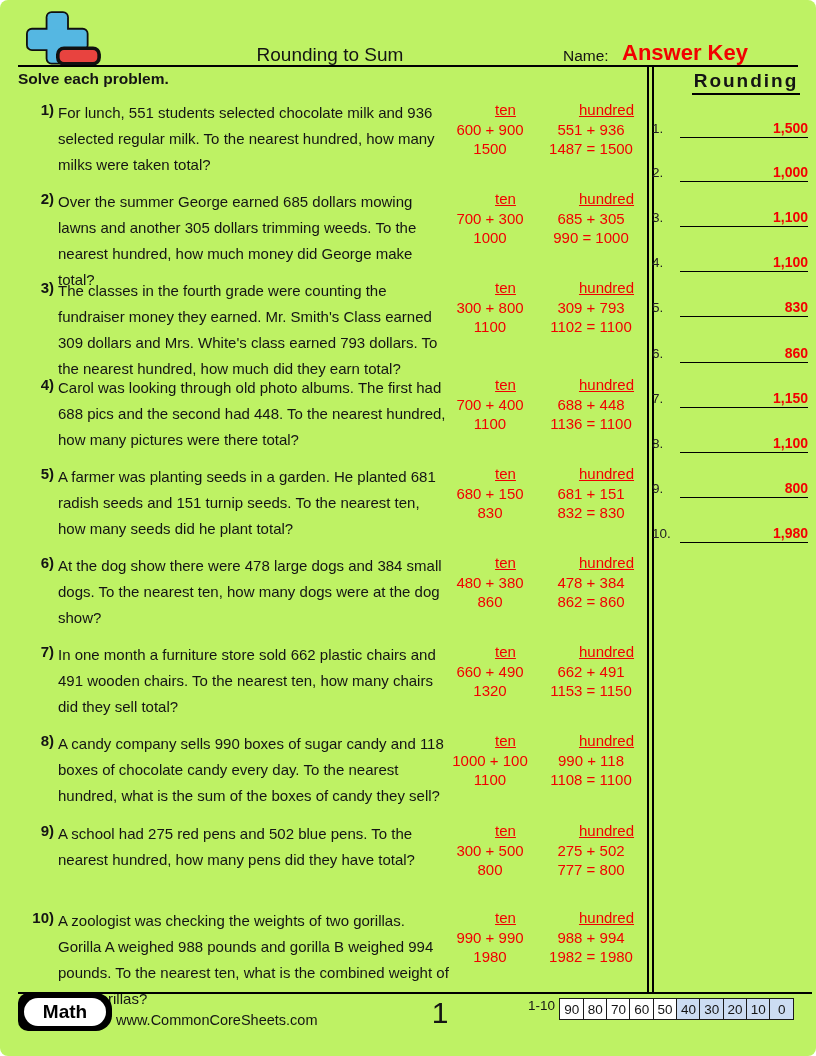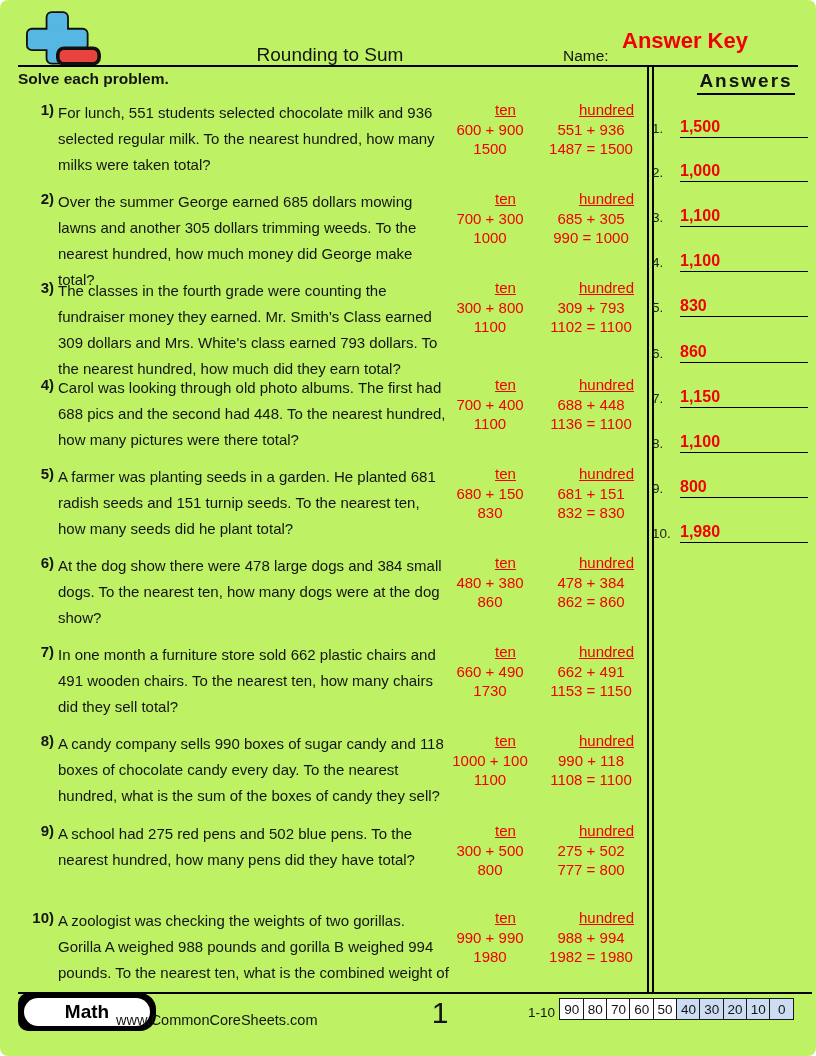--- a/index.html
+++ b/index.html
@@ -2,50 +2,50 @@
 <html><head>
 <meta charset="utf-8">
 <style>
   html,body{margin:0;padding:0;background:#fff;}
   .page{position:relative;width:816px;height:1056px;background:#bef264;overflow:hidden;
         font-family:"Liberation Sans",sans-serif;color:#141414;border-radius:8px;}
   
   .logo{position:absolute;left:16px;top:10px;}
   .title{position:absolute;left:180px;top:44px;width:300px;text-align:center;font-size:19px;}
   .name-label{position:absolute;left:563px;top:47px;font-size:15.5px;}
-  .name-value{position:absolute;left:622px;top:28px;font-size:22px;font-weight:bold;color:var(--red);}
+  .name-value{position:absolute;left:622px;top:40px;font-size:22px;font-weight:bold;color:var(--red);}
   .hrule{position:absolute;left:18px;top:65px;width:780px;border-top:2.5px solid #000;}
   .instructions{position:absolute;left:18px;top:70px;font-size:15.5px;font-weight:bold;}
   .vdouble{position:absolute;left:647px;top:67px;height:926px;width:3px;
            border-left:2px solid #000;border-right:2px solid #000;}
   .answers-title{position:absolute;left:680px;top:70px;width:132px;text-align:center;}
   .answers-title span{display:inline-block;font-size:19px;font-weight:bold;letter-spacing:2px;
            border-bottom:2.2px solid #000;padding:0 2px 1px 2px;}
   
   .problem{position:absolute;left:0;width:656px;}
   .pnum{position:absolute;left:24px;top:0;width:30px;text-align:right;font-size:15px;font-weight:bold;line-height:19px;}
   .ptext{position:absolute;left:58px;top:0;width:392px;font-size:15px;line-height:26px;}
   .wcol{position:absolute;top:0;text-align:center;color:var(--red);font-size:15px;line-height:19.5px;}
   .wcol .wlabel{text-decoration:underline;margin-left:31px;}
   .col-ten{left:428px;width:124px;}
   .col-hundred{left:526px;width:130px;}
   
   .answer-row{position:absolute;left:652px;width:160px;height:32px;}
   .anum{position:absolute;left:0;bottom:2px;font-size:13.5px;color:#222;}
   .aline{position:absolute;left:28px;right:4px;bottom:0;border-bottom:1.7px solid #000;}
-  .aval{position:absolute;left:28px;right:4px;bottom:2px;text-align:left;
-        font-size:16px;font-weight:bold;color:var(--red);}
+  .aval{position:absolute;left:28px;right:4px;bottom:2px;text-align:right;
+        font-size:14px;font-weight:bold;color:var(--red);}
   
   .frule{position:absolute;left:18px;top:992px;width:794px;border-top:2.5px solid #000;}
-  .math-badge{position:absolute;left:18px;top:993px;width:94px;height:38px;background:#000;border-radius:10px 16px 16px 10px;padding-left:44px;}
+  .math-badge{position:absolute;left:18px;top:993px;width:94px;height:38px;background:#000;border-radius:10px 16px 16px 10px;}
   .math-badge .pill{position:absolute;left:6px;top:5px;right:6px;bottom:5px;background:#fff;border-radius:14px;
         display:flex;align-items:center;justify-content:center;font-size:19px;font-weight:bold;color:#000;}
   .site{position:absolute;left:116px;top:1012px;font-size:14.5px;}
   .pageno{position:absolute;left:400px;top:996px;width:80px;text-align:center;font-size:30px;}
-  .score{position:absolute;left:528px;top:998px;display:flex;align-items:flex-end;}
+  .score{position:absolute;left:528px;top:998px;display:flex;align-items:flex-start;}
   .score-label{font-size:13.5px;margin-right:6px;}
   .score-cell{width:23px;height:20px;border:1.7px solid #1a1a1a;margin-left:-1.7px;
         display:flex;align-items:center;justify-content:center;font-size:13.5px;background:#fff;}
   .score-cell.blue{background:var(--scoreblue);}
 </style>
 </head>
 <body>
 
 <div class="page" style="--red: #f20000; --scoreblue: #ccdcf2;">
 
@@ -61,21 +61,21 @@
     </svg>
   </div>
 
   <div class="title">Rounding to Sum</div>
   <div class="name-label">Name:</div>
   <div class="name-value">Answer Key</div>
   <div class="hrule"></div>
   <div class="instructions">Solve each problem.</div>
   <div class="vdouble"></div>
   <div class="answers-title">
-    <span>Answers</span>
+    <span>Rounding</span>
   </div>
 
   <div id="content">
       <div class="problem" style="top: 100px;">
     <div class="pnum">1)</div>
     <div class="ptext">For lunch, 551 students selected chocolate milk and 936 selected regular milk. To the nearest hundred, how many milks were taken total?</div>
     <div class="wcol col-ten">
       <div class="wlabel">ten</div>
       <div>600 + 900</div>
       <div>1500</div>
@@ -155,21 +155,21 @@
       <div>478 + 384</div>
       <div>862 = 860</div>
     </div>
   </div>
       <div class="problem" style="top: 642px;">
     <div class="pnum">7)</div>
     <div class="ptext">In one month a furniture store sold 662 plastic chairs and 491 wooden chairs. To the nearest ten, how many chairs did they sell total?</div>
     <div class="wcol col-ten">
       <div class="wlabel">ten</div>
       <div>660 + 490</div>
-      <div>1730</div>
+      <div>1320</div>
     </div>
     <div class="wcol col-hundred">
       <div class="wlabel">hundred</div>
       <div>662 + 491</div>
       <div>1153 = 1150</div>
     </div>
   </div>
       <div class="problem" style="top: 731px;">
     <div class="pnum">8)</div>
     <div class="ptext">A candy company sells 990 boxes of sugar candy and 118 boxes of chocolate candy every day. To the nearest hundred, what is the sum of the boxes of candy they sell?</div>

